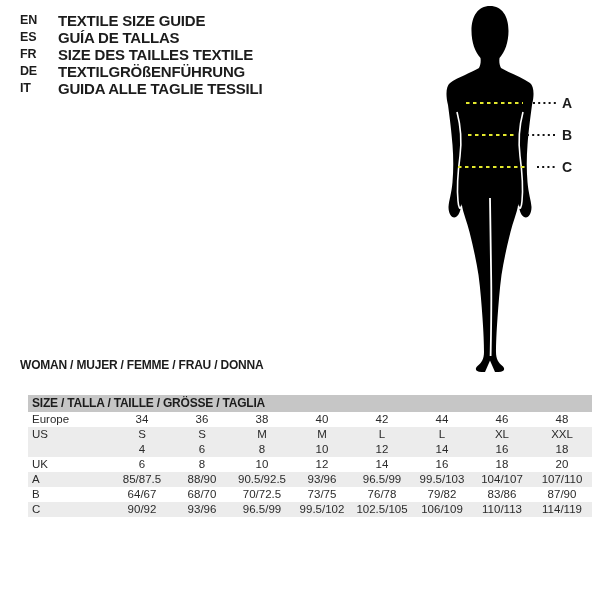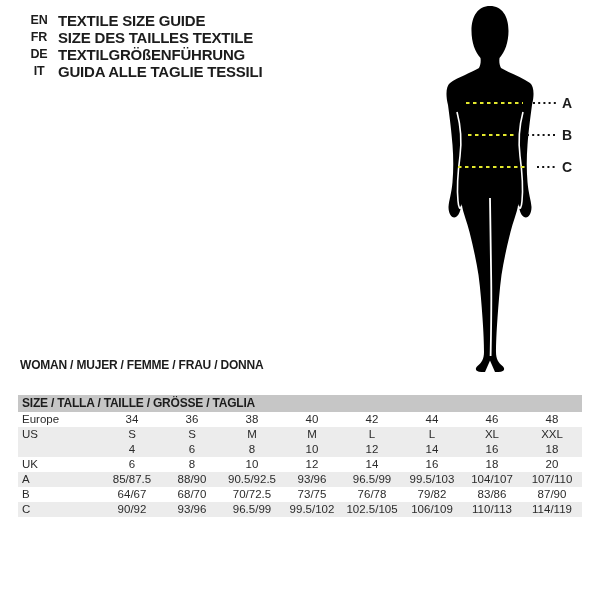--- a/index.html
+++ b/index.html
@@ -2,53 +2,57 @@
 <html style="--header-bg: #c6c6c6; --stripe-bg: #ececec; --dash-color: #e3e82d; --leader-color: #111111;"><head>
 <meta charset="utf-8">
 <style>
   html,body{margin:0;padding:0;background:#fff;}
   .page{
     position:relative;width:600px;height:600px;background:#ffffff;overflow:hidden;
     font-family:"Liberation Sans",sans-serif;color:#1c1c1c;
   }
   
   .lang-block{position:absolute;left:20px;top:12px;}
-  .lang-row{display:flex;height:17px;line-height:17px;text-align:center;}
+  .lang-row{display:flex;height:17px;line-height:17px;}
   .lang-code{width:38px;font-weight:700;font-size:12.5px;letter-spacing:-0.2px;}
   .lang-text{font-weight:700;font-size:15px;letter-spacing:-0.2px;white-space:nowrap;}
   
   .figure{position:absolute;left:410px;top:0;width:185px;height:382px;}
   .figure svg{position:absolute;left:0;top:0;}
   .marker-label{position:absolute;font-size:14px;font-weight:600;line-height:14px;}
   .marker-a{left:152px;top:96px;}
   .marker-b{left:152px;top:128px;}
   .marker-c{left:152px;top:160px;}
   
   .section-title{position:absolute;left:20px;top:358px;font-size:12px;font-weight:700;letter-spacing:-0.2px;}
   
-  .size-table{position:absolute;left:18px;top:395px;width:564px;font-size:11.5px;}
+  .size-table{position:absolute;left:28px;top:395px;width:564px;font-size:11.5px;}
   .t-header{height:17px;line-height:17px;background:var(--header-bg,#c6c6c6);
     font-weight:700;font-size:12px;padding-left:4px;letter-spacing:-0.2px;}
   .t-row{display:flex;height:15px;line-height:15px;color:#2b2b2b;align-items:center;}
   .t-row.shaded{background:var(--stripe-bg,#ececec);}
   .t-label{width:80px;padding-left:4px;text-align:left;}
   .t-cell{flex:1;text-align:center;}
   
   .notes{position:absolute;left:20px;top:545px;}
   .note-line{height:17.5px;line-height:17.5px;font-size:12px;font-weight:600;letter-spacing:-0.2px;white-space:nowrap;}
 </style>
 </head>
 <body>
 
 <div class="page">
 
   <div class="lang-block">
     <div class="lang-row">
       <span class="lang-code">EN</span>
       <span class="lang-text">TEXTILE SIZE GUIDE</span>
+    </div>
+    <div class="lang-row">
+      <span class="lang-code">ES</span>
+      <span class="lang-text">GUÍA DE TALLAS</span>
     </div>
     <div class="lang-row">
       <span class="lang-code">FR</span>
       <span class="lang-text">SIZE DES TAILLES TEXTILE</span>
     </div>
     <div class="lang-row">
       <span class="lang-code">DE</span>
       <span class="lang-text">TEXTILGRÖßENFÜHRUNG</span>
     </div>
     <div class="lang-row">

